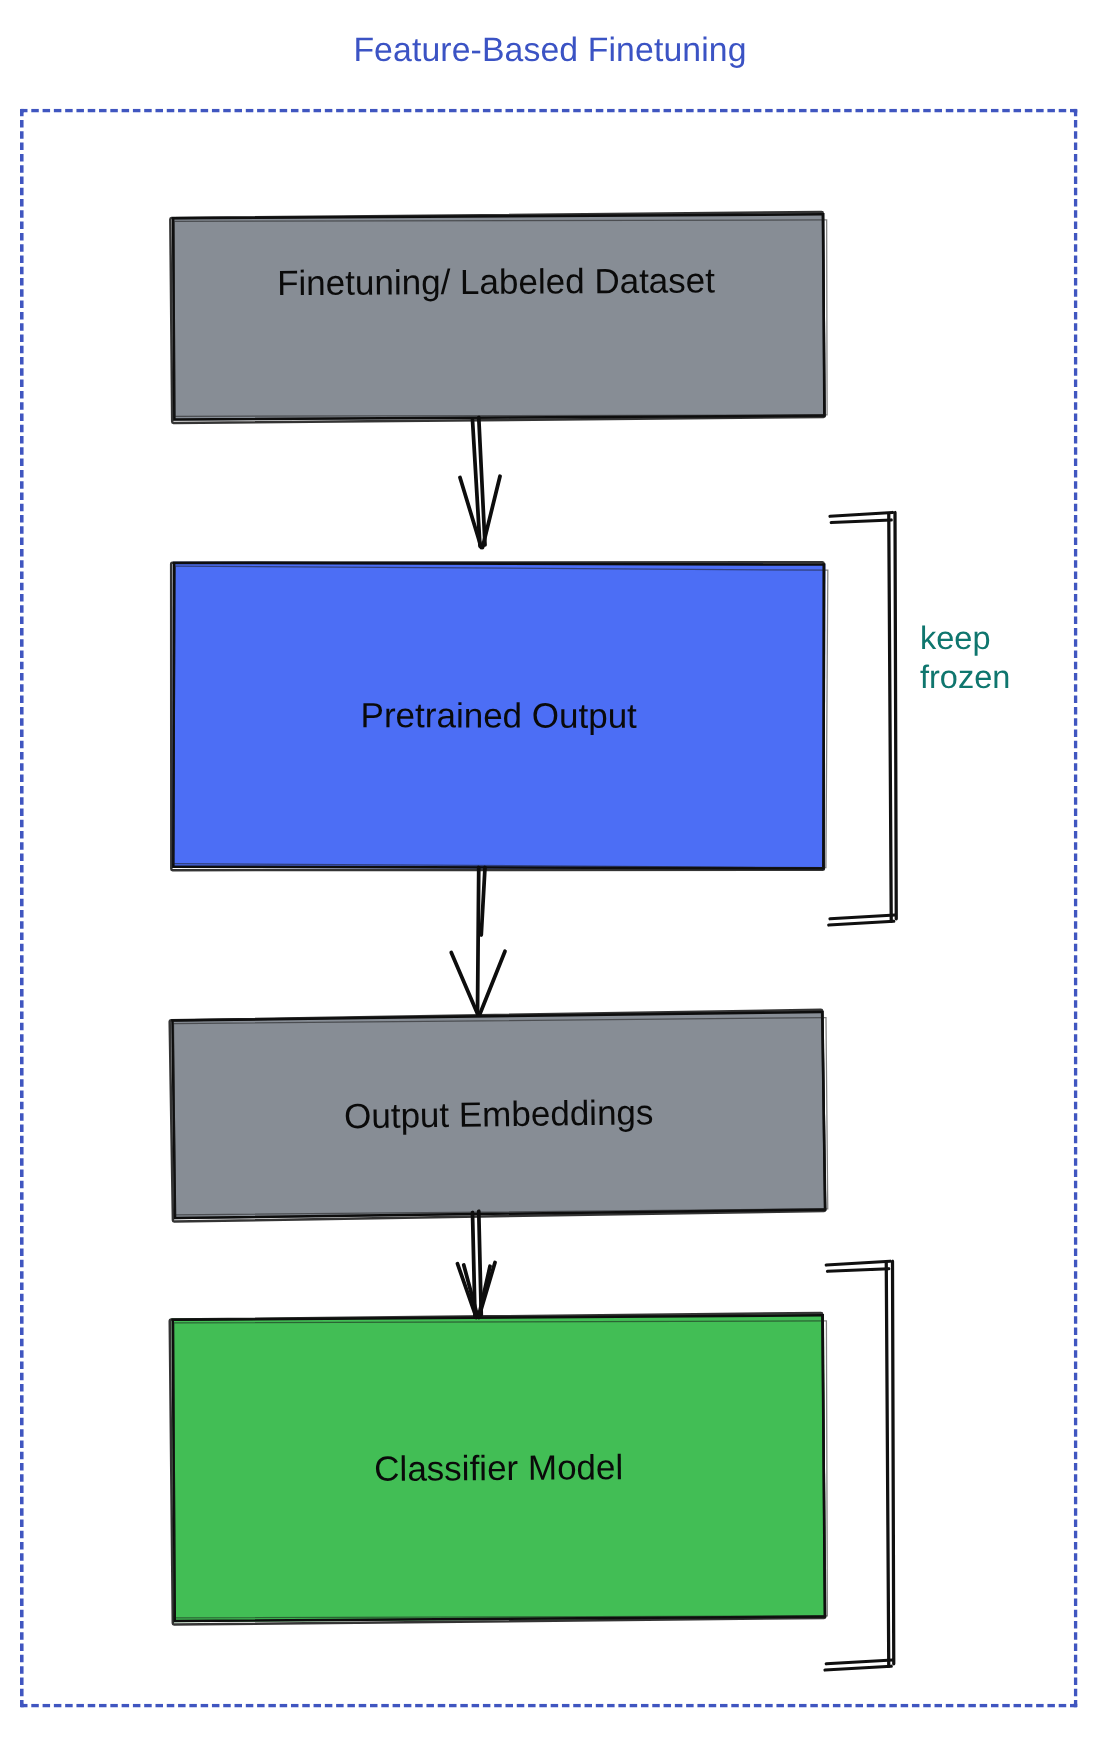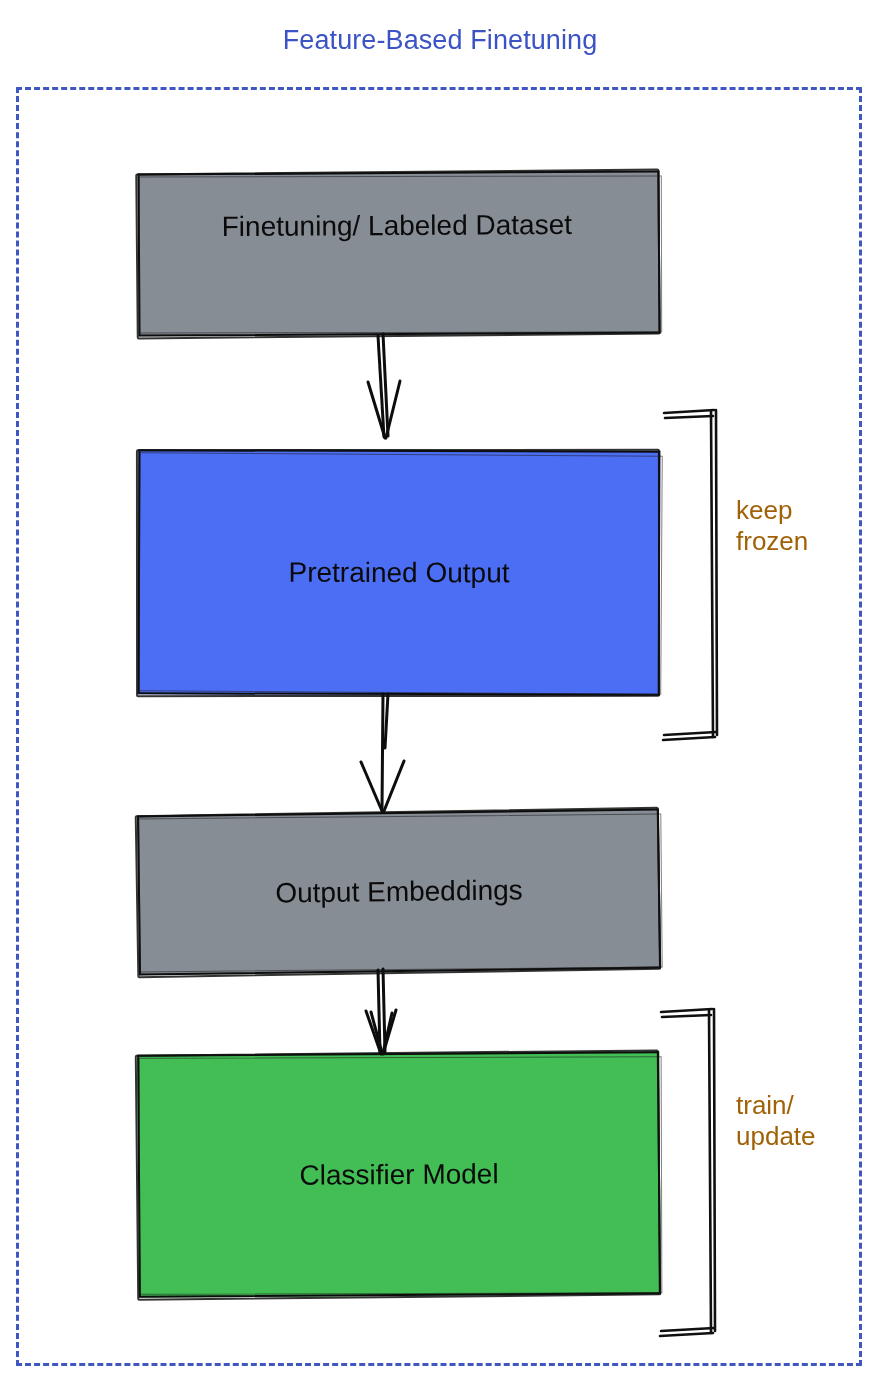--- a/index.html
+++ b/index.html
@@ -153,21 +153,21 @@
     position: absolute;
     inset: 0;
     pointer-events: none;
     z-index: 4;
   }
 
   .annotation {
     position: absolute;
     font-size: 26px;
     line-height: 31px;
-    color: #a16207;
+    color: #0f766e;
     white-space: pre-line;
   }
   #annotation-keep-frozen { left: 736px; top: 495px; }
   #annotation-train-update { left: 736px; top: 1090px; }
 </style>
 </head>
 <body>
 
 <div id="canvas">
 
@@ -208,22 +208,20 @@
       <path d="M709 1010 L711 1333"></path>
       <path d="M714 1009 L715 1331"></path>
       <path d="M661 1331 L714 1328"></path>
       <path d="M660 1336 L713 1333"></path>
     </g>
   </svg>
 
   <div class="annotation" id="annotation-keep-frozen">keep
 frozen</div>
 
-  <div class="annotation" id="annotation-train-update">train/
-update</div>
 
   <svg class="arrow-layer" width="880" height="1393" viewBox="0 0 880 1393">
 
     <g fill="none" stroke="#0d0d0d" stroke-width="3" stroke-linecap="round" stroke-linejoin="round">
       <path d="M378 336 L384 437"></path>
       <path d="M383 334 L388 436"></path>
       <path d="M368 382 L385 438"></path>
       <path d="M400 381 L386 438"></path>
     </g>
 

